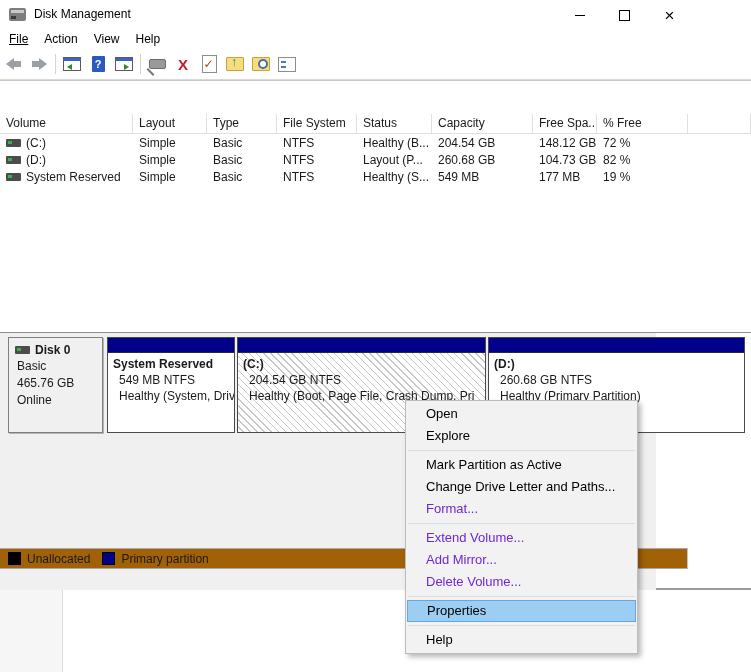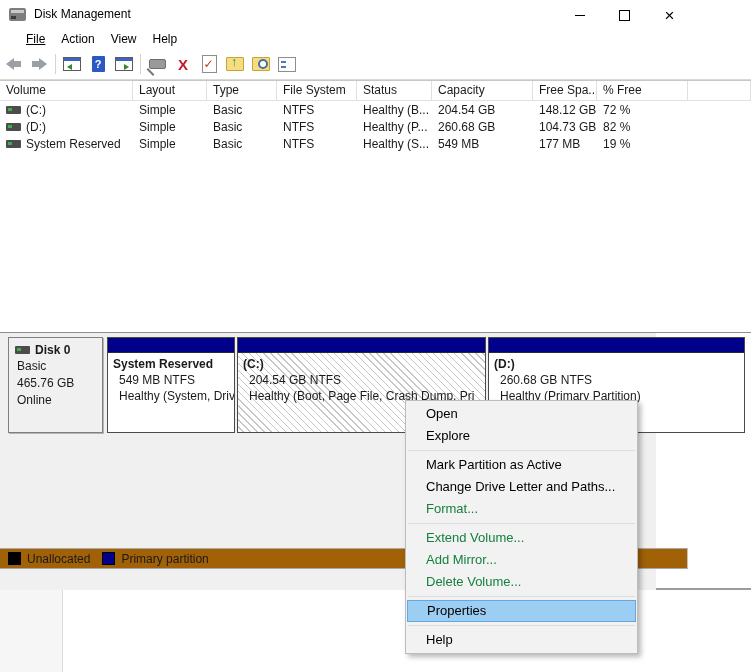--- a/index.html
+++ b/index.html
@@ -30,21 +30,21 @@
   .btn-min{right:90px;}
   .btn-max{right:45px;}
   .btn-close{right:0;}
   .glyph-min{width:10px;height:1px;background:#000;}
   .glyph-max{width:9px;height:9px;border:1px solid #000;background:transparent;}
   .glyph-close{font-size:17px;line-height:17px;color:#000;}
 
   
   .menubar{position:absolute;left:0;top:30px;width:751px;height:19px;background:#ffffff;display:flex;align-items:center;}
   .menu-item{padding:0 8px;height:19px;line-height:19px;color:#000;}
-  .menu-item:first-child{padding-left:26px;text-decoration:underline;}
+  .menu-item:first-child{padding-left:9px;text-decoration:underline;}
 
   
   .toolbar{position:absolute;left:0;top:49px;width:751px;height:30px;background:#ffffff;border-bottom:1px solid #d9d9d9;display:flex;align-items:center;}
   .tb-btn{width:24px;height:24px;display:flex;align-items:center;justify-content:center;position:relative;margin:0 1px;}
   .tb-sep{width:1px;height:20px;background:#d4d4d4;margin:0 3px;}
   .nav-arrow{display:flex;align-items:center;}
   .arr-tri-l{width:0;height:0;border-top:6px solid transparent;border-bottom:6px solid transparent;border-right:8px solid #9aa0a6;}
   .arr-bar-l{width:7px;height:6px;background:#9aa0a6;}
   .arr-tri-r{width:0;height:0;border-top:6px solid transparent;border-bottom:6px solid transparent;border-left:8px solid #9aa0a6;}
   .pane-icon{width:18px;height:14px;border:1px solid #5a5a5a;background:#fff;position:relative;box-sizing:border-box;}
@@ -59,21 +59,21 @@
   .doc-check::after{content:"✓";position:absolute;left:1px;top:1px;color:#c2341f;font-size:12px;font-weight:bold;}
   .folder{width:16px;height:12px;background:#f7dd82;border:1px solid #c8a33a;border-radius:1px;position:relative;}
   .folder.up::after{content:"↑";position:absolute;left:4px;top:-3px;color:#1f8a3a;font-weight:800;font-size:12px;}
   .folder.search::after{content:"";position:absolute;right:1px;top:1px;width:6px;height:6px;border:2px solid #4a6e9e;border-radius:50%;background:#fff;}
   .tasklist{width:16px;height:13px;background:#fdfdfd;border:1px solid #8d8d8d;position:relative;}
   .tasklist::before{content:"";position:absolute;left:2px;top:3px;width:5px;height:2px;background:#4a78c2;}
   .tasklist::after{content:"";position:absolute;left:2px;top:8px;width:5px;height:2px;background:#4a78c2;}
 
   
   .volume-pane{position:absolute;left:0;top:80px;width:751px;height:253px;background:#ffffff;border-top:1px solid #c7c7c7;border-bottom:1px solid #8a8f98;box-sizing:border-box;}
-  .vl-header{display:flex;height:19px;border-bottom:1px solid #e0e0e0;}
+  .vl-header{display:flex;height:19px;border-bottom:1px solid #e0e0e0;margin-top:33px;}
   .vl-hcell{box-sizing:border-box;border-right:1px solid #e0e0e0;padding:2px 0 0 6px;color:#1a1a1a;overflow:hidden;white-space:nowrap;}
   .vl-row{display:flex;height:17px;align-items:center;}
   .vl-cell{box-sizing:border-box;padding-left:6px;overflow:hidden;white-space:nowrap;display:flex;align-items:center;}
   .c0{width:133px;} .c1{width:74px;} .c2{width:70px;} .c3{width:80px;}
   .c4{width:75px;} .c5{width:101px;} .c6{width:64px;} .c7{width:91px;} .c8{flex:1;}
   .vol-icon{display:inline-block;width:15px;height:8px;background:#4c4c4c;border-radius:1px;margin-right:5px;position:relative;flex:0 0 auto;}
   .vol-icon::after{content:"";position:absolute;left:2px;top:2px;width:4px;height:3px;background:#3fae4e;}
 
   
   .graphic-pane{position:absolute;left:0;top:333px;width:656px;height:257px;background:#f0f0f0;}
@@ -100,21 +100,21 @@
   .swatch-primary{background:#00008b;}
 
   
   .context-menu{
     position:absolute;left:405px;top:400px;width:233px;
     background:#f2f2f2;border:1px solid #bcbcbc;box-sizing:border-box;
     box-shadow:3px 3px 5px rgba(0,0,0,0.28);
     padding:2px 0;font-size:13px;z-index:50;
   }
   .cm-item{height:22px;line-height:22px;padding-left:20px;color:#000;white-space:nowrap;}
-  .cm-item.disabled{color:#15803d;}
+  .cm-item.disabled{color:#6d28d9;}
   .cm-item.highlighted{background:#9ccef3;border:1px solid #66a7e0;height:22px;line-height:20px;box-sizing:border-box;margin:0 1px;padding-left:19px;}
   .cm-sep{height:1px;background:#dcdcdc;margin:3px 2px;}
 </style>
 </head>
 <body>
 
 <div class="backdrop">
   <div class="backdrop-leftcol"></div>
 </div>
 
@@ -214,21 +214,21 @@
     </div>
 
     <div class="vl-row">
       <div class="vl-cell c0">
           <span class="vol-icon"></span>
           <span>(D:)</span>
         </div>
       <div class="vl-cell c1">Simple</div>
       <div class="vl-cell c2">Basic</div>
       <div class="vl-cell c3">NTFS</div>
-      <div class="vl-cell c4">Healthy (P...</div>
+      <div class="vl-cell c4">Layout (P...</div>
       <div class="vl-cell c5">260.68 GB</div>
       <div class="vl-cell c6">104.73 GB</div>
       <div class="vl-cell c7">82 %</div>
       <div class="vl-cell c8"></div>
     </div>
 
     <div class="vl-row">
       <div class="vl-cell c0">
           <span class="vol-icon"></span>
           <span>System Reserved</span>

